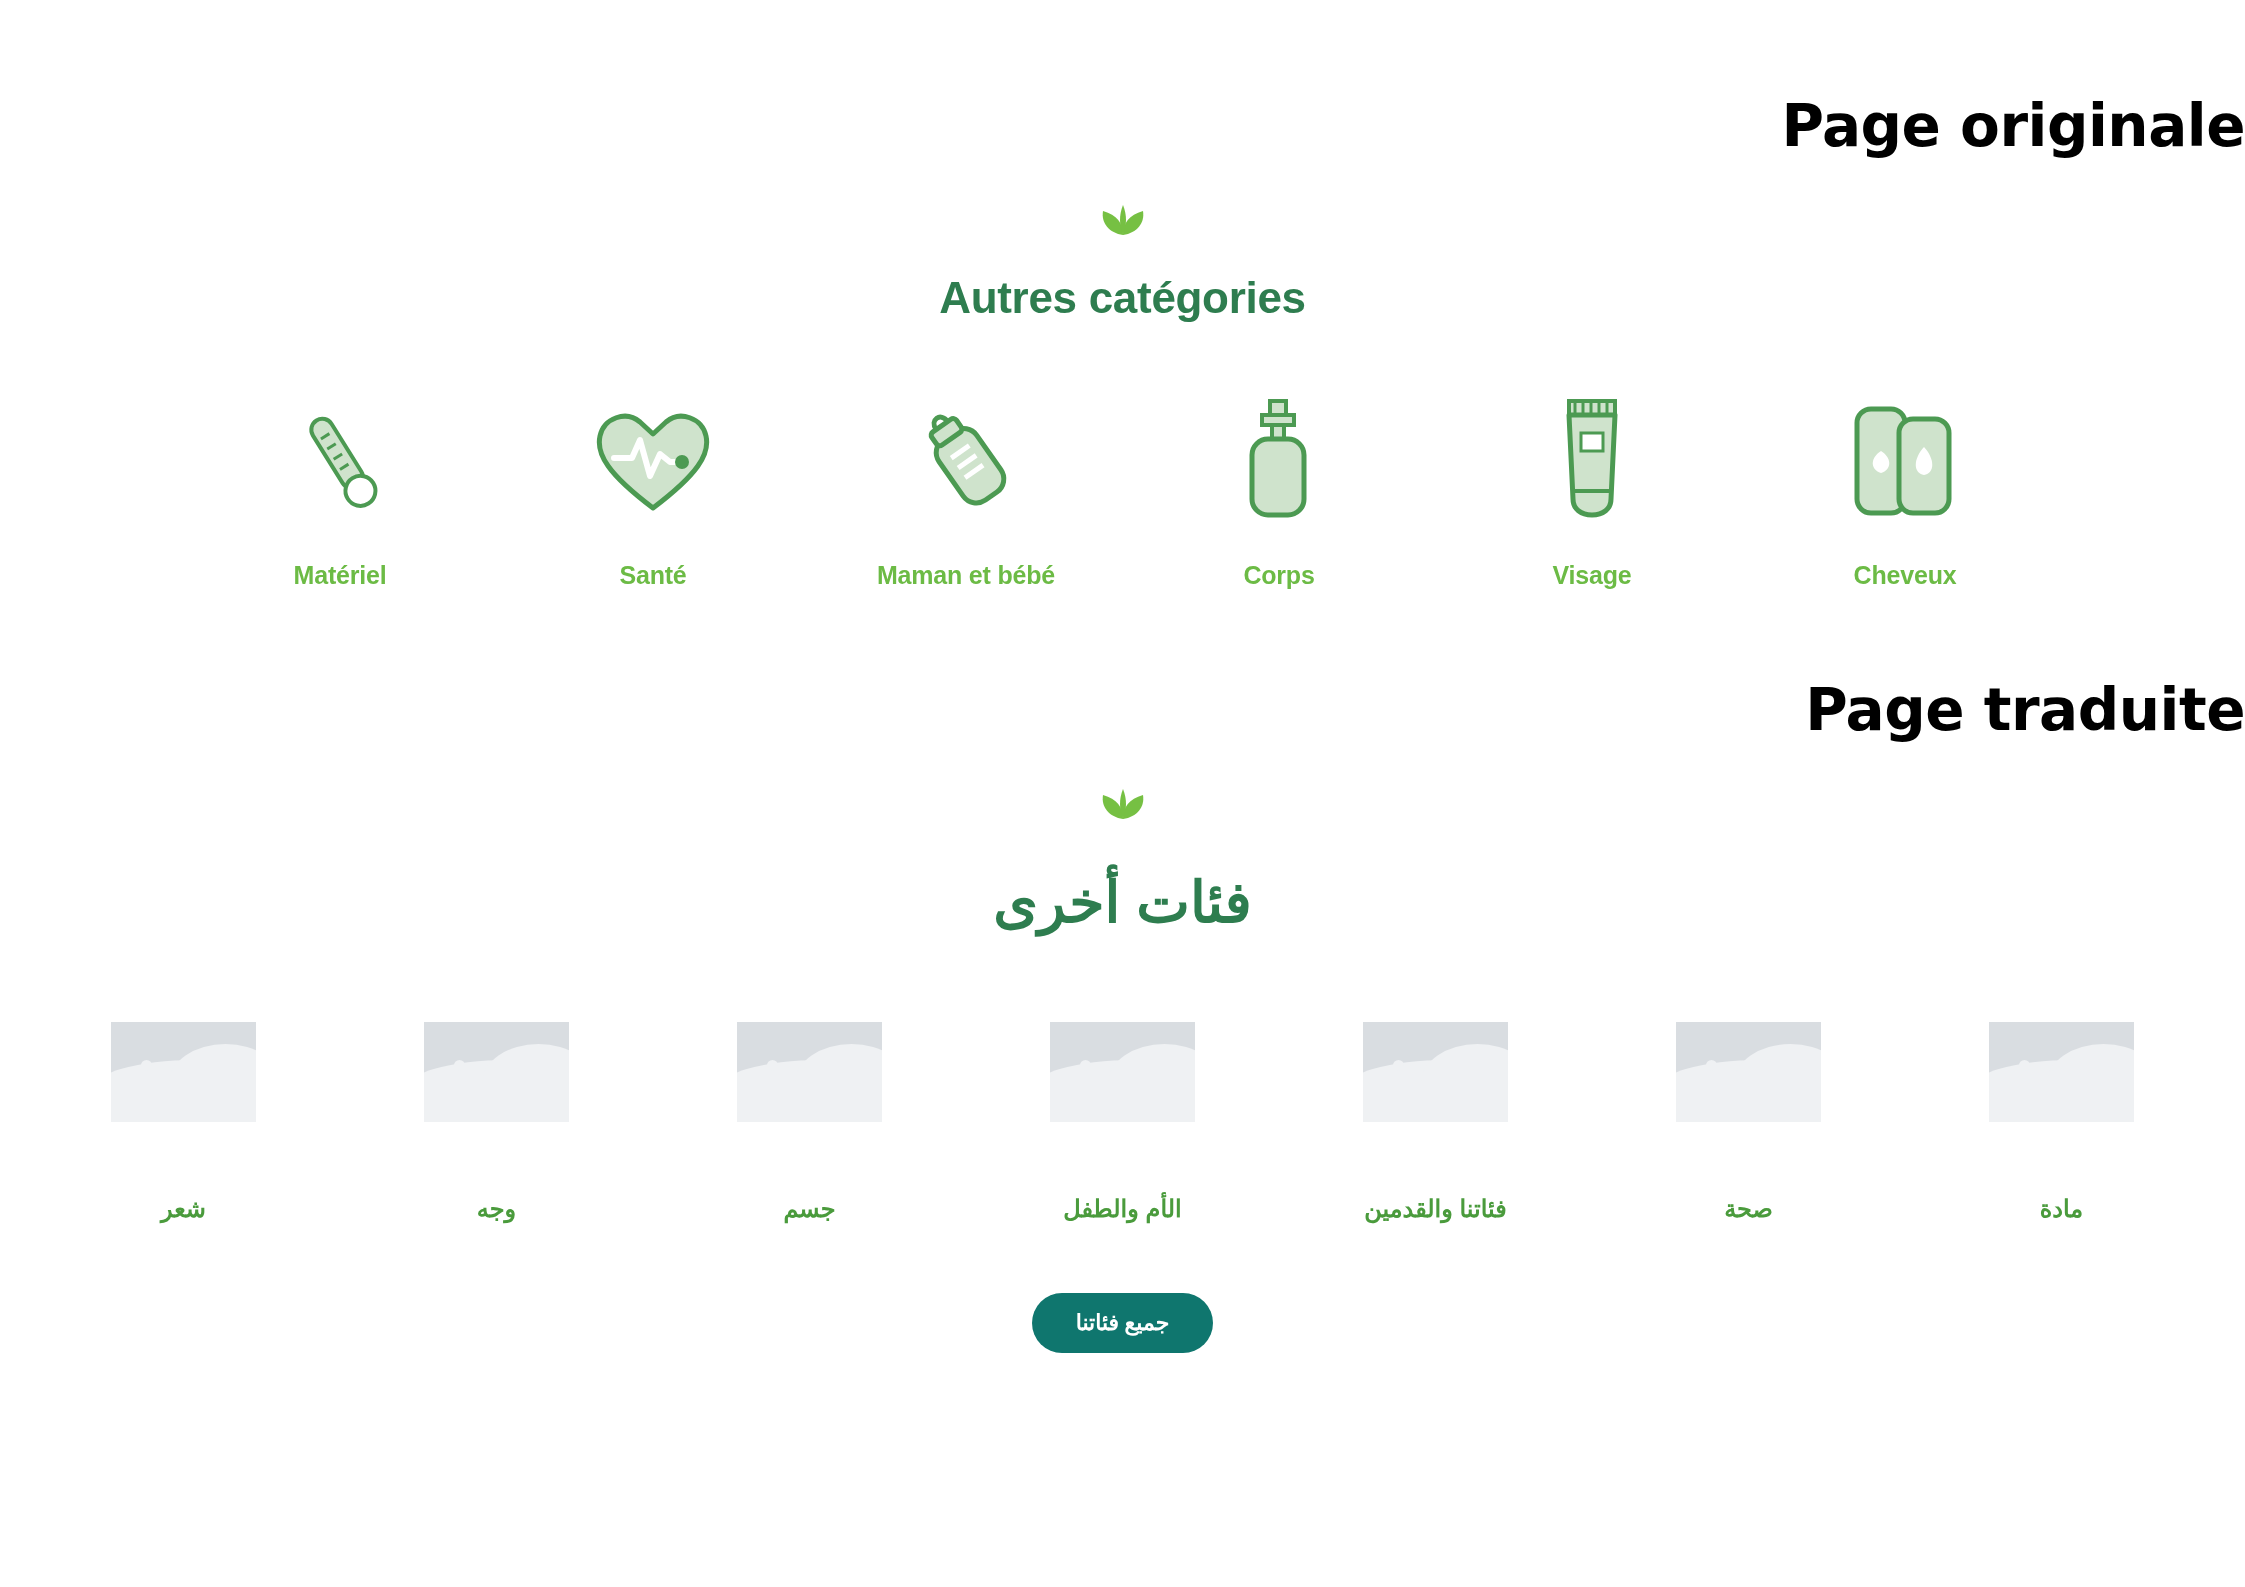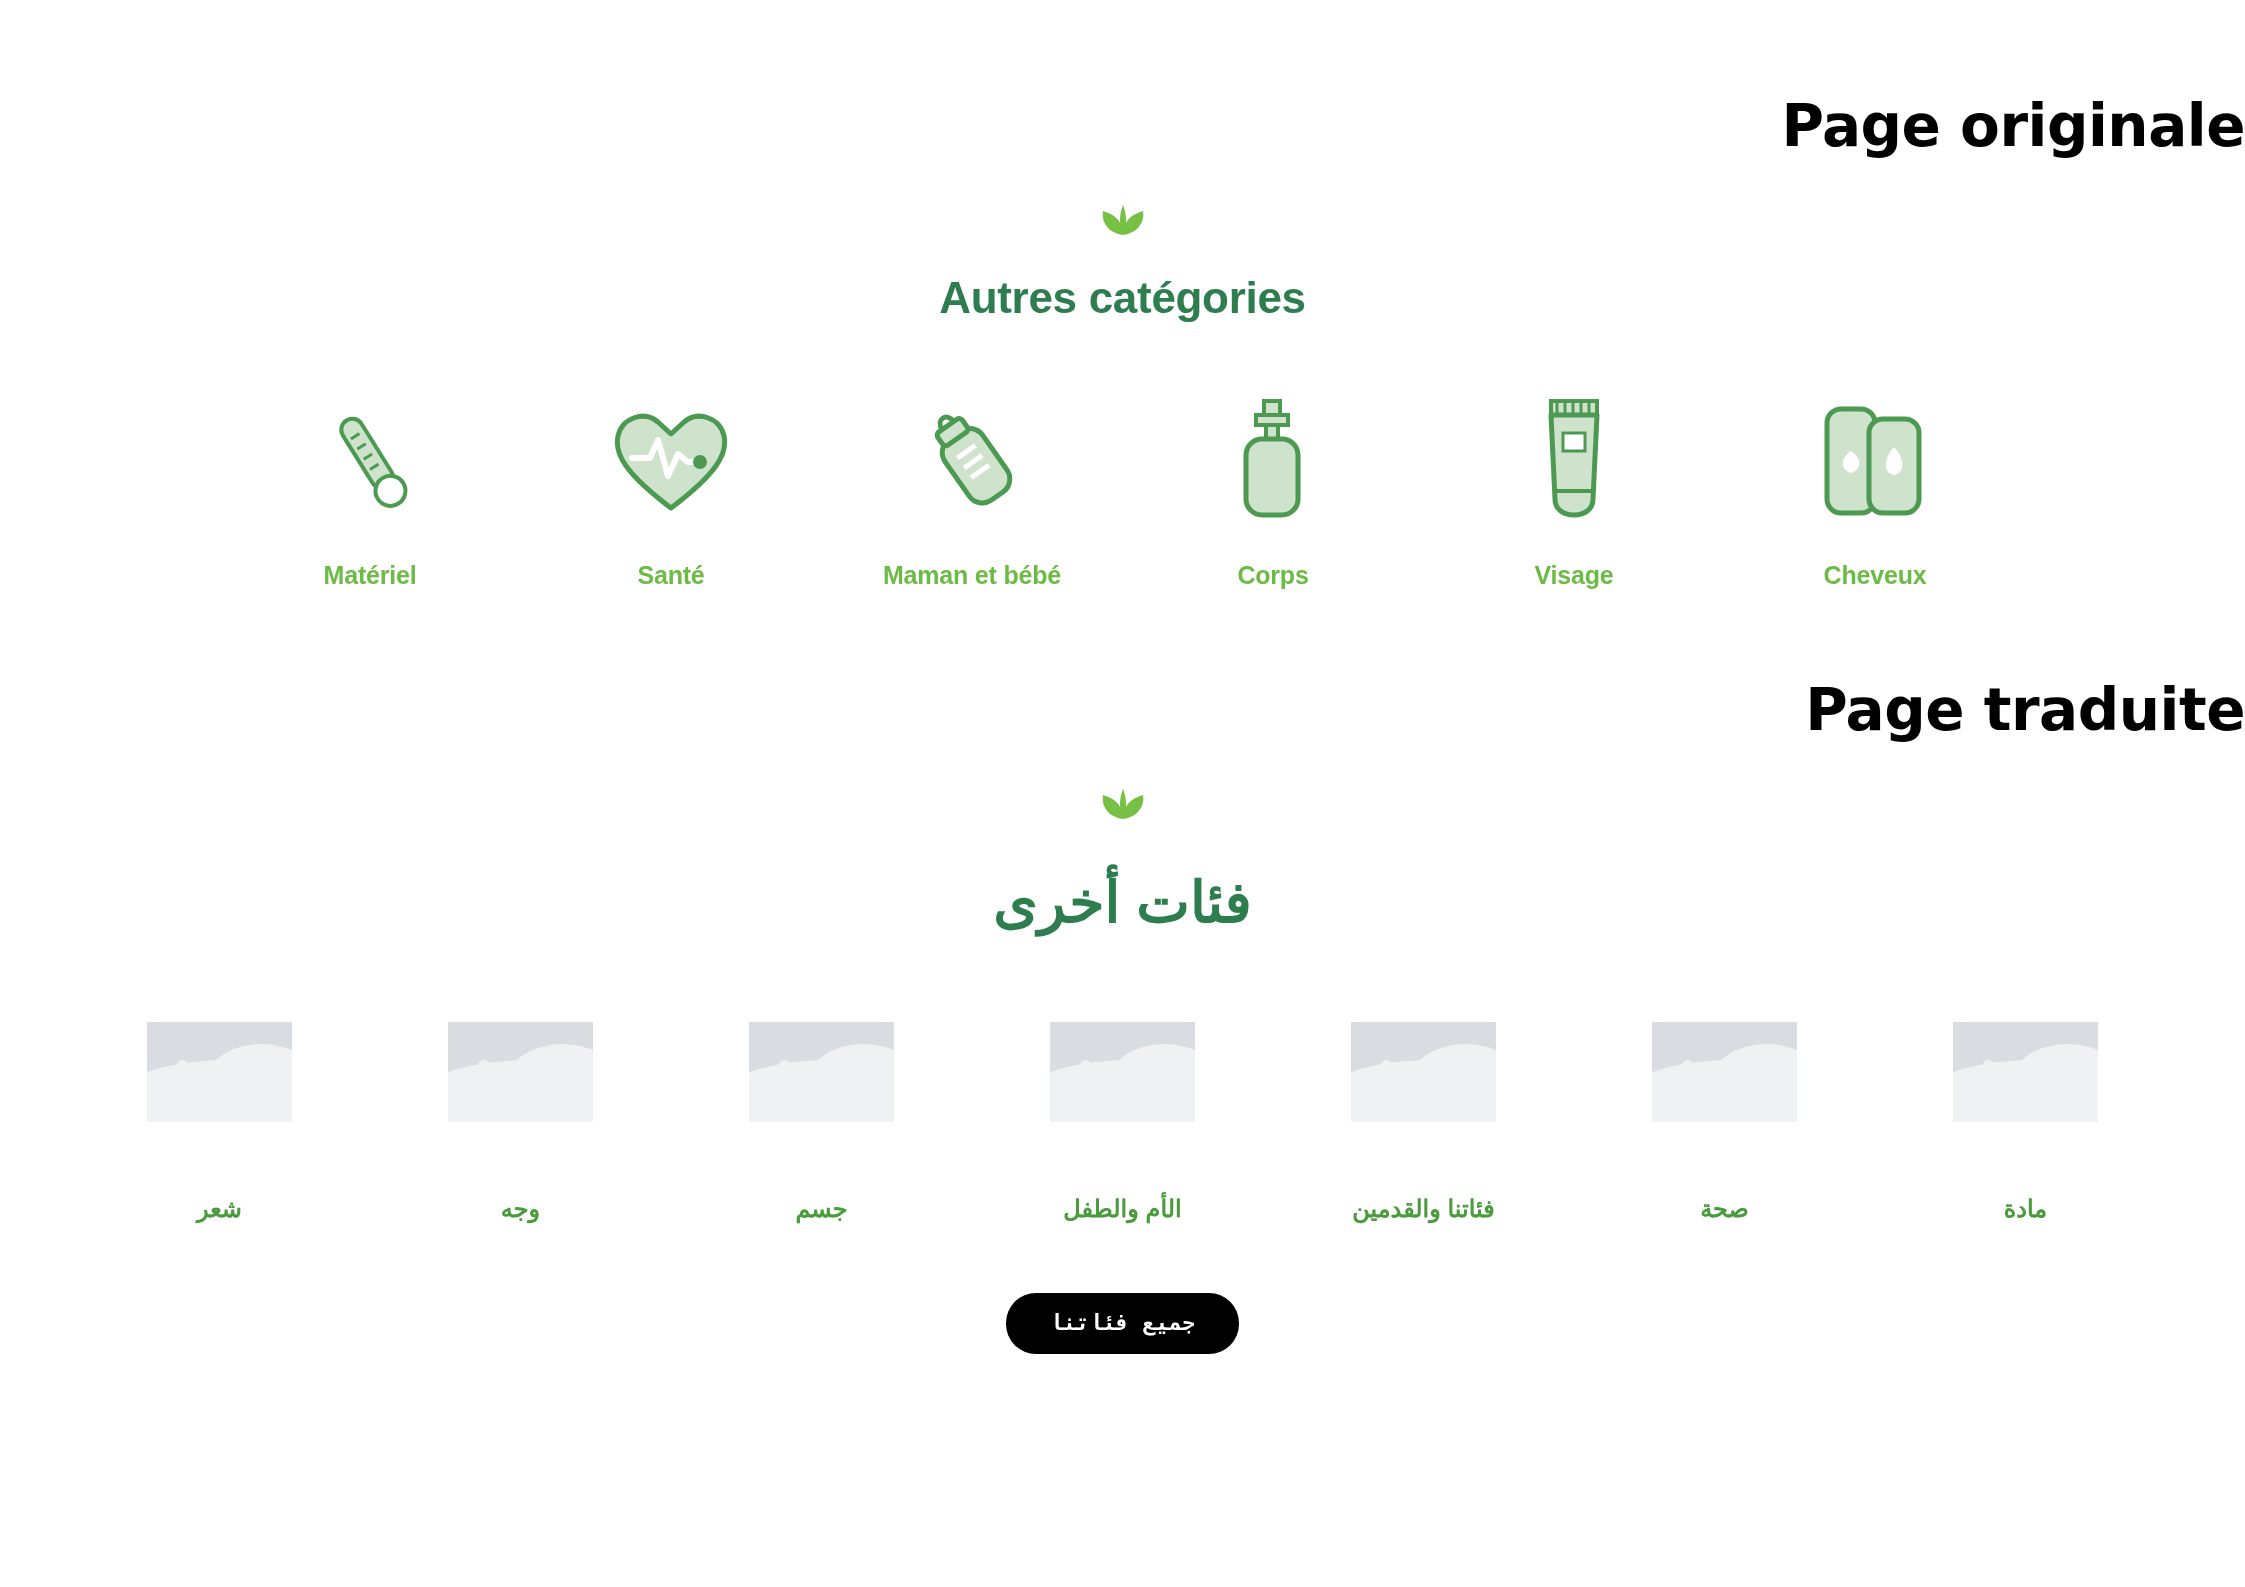--- a/index.html
+++ b/index.html
@@ -57,21 +57,21 @@
   .cat-heading.rtl {
     direction: rtl;
     font-size: 57px;
     color: #2e7d4f;
   }
 
   .cat-row {
     display: flex;
     justify-content: center;
     align-items: flex-start;
-    gap: 4px;
+    gap: 16px;
     margin-top: 62px;
   }
   .cat-item {
     width: 297px;
     display: flex;
     flex-direction: column;
     align-items: center;
     text-decoration: none;
   }
   .cat-icon {
@@ -131,30 +131,30 @@
     border-radius: 50%;
     background: #eff1f3;
   }
 
   .cta-wrap {
     display: flex;
     justify-content: center;
     margin-top: 70px;
   }
   .cta-btn {
-    background: #000000;
+    background: #0f766e;
     color: #ffffff;
     border: none;
     border-radius: 30px;
     padding: 17px 44px;
     font-size: 22px;
     font-weight: 700;
     direction: rtl;
     cursor: pointer;
-    font-family: Liberation Mono, monospace;
+    font-family: Liberation Serif, serif;
   }
 </style>
 </head>
 <body>
 
 <div class="page">
 
   <h1 class="section-title first">Page originale</h1>
 
   <div class="leaf-wrap">

